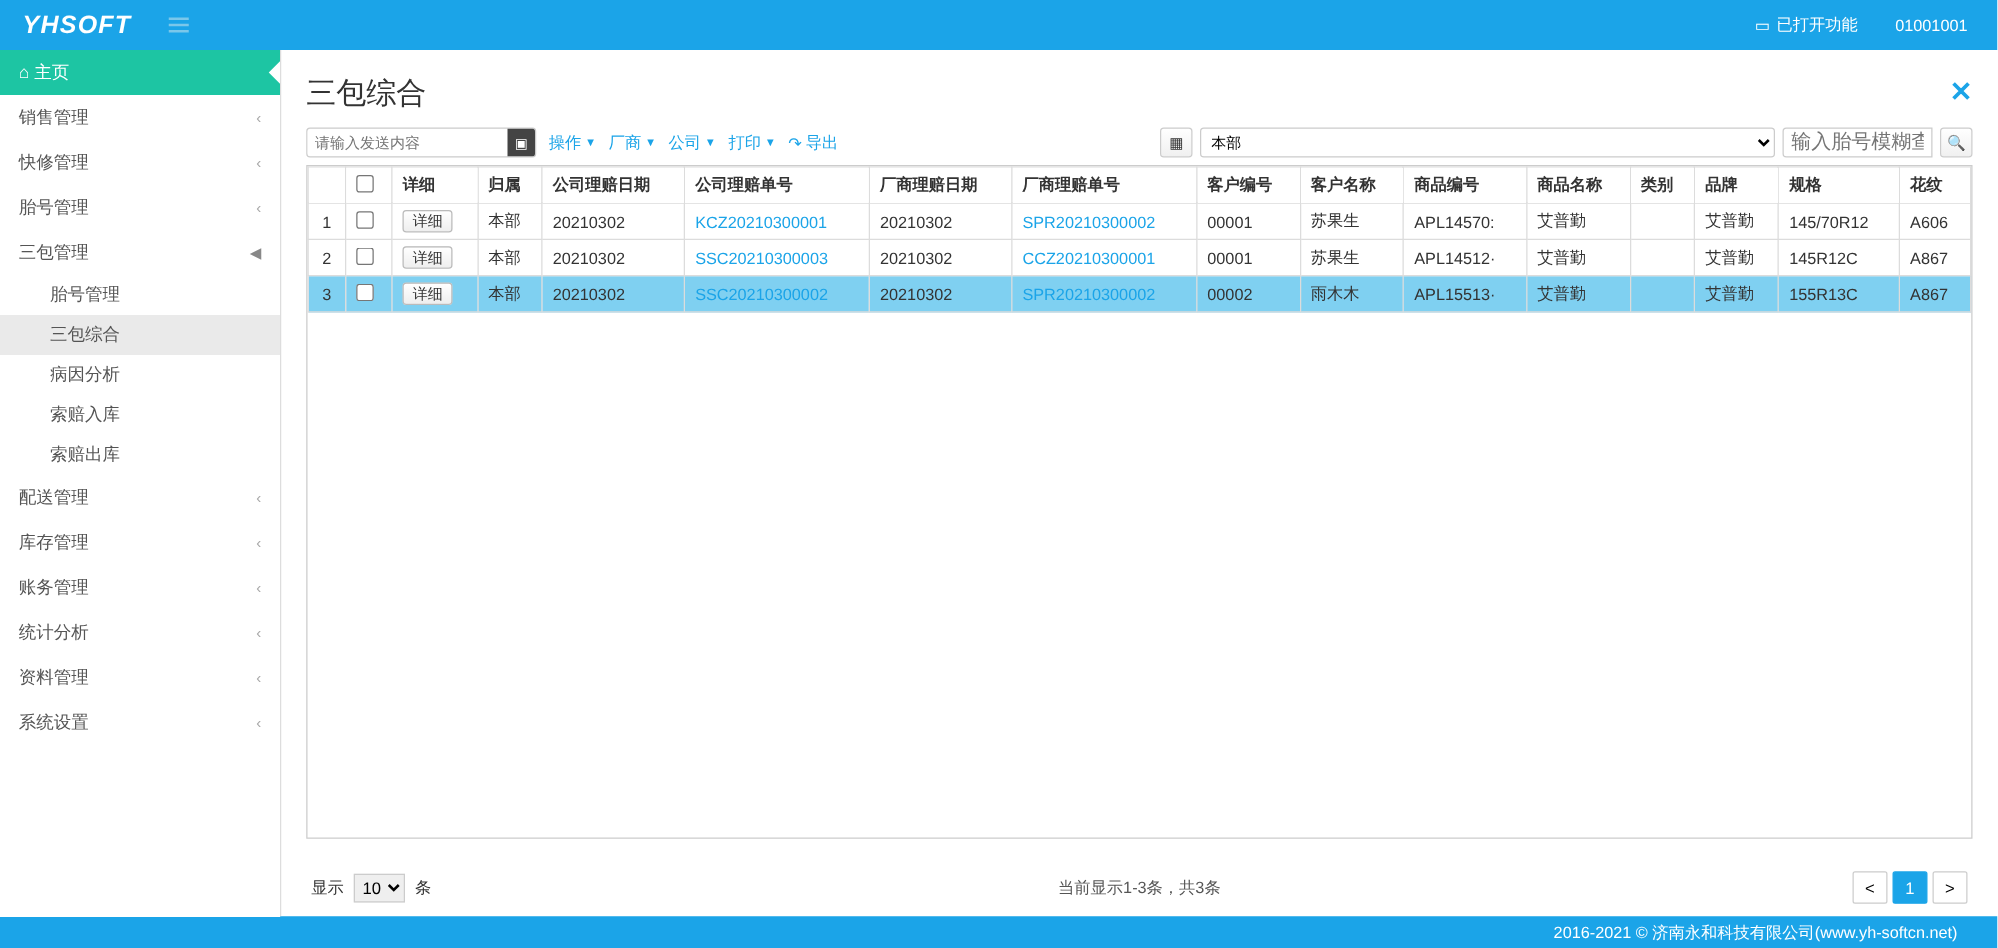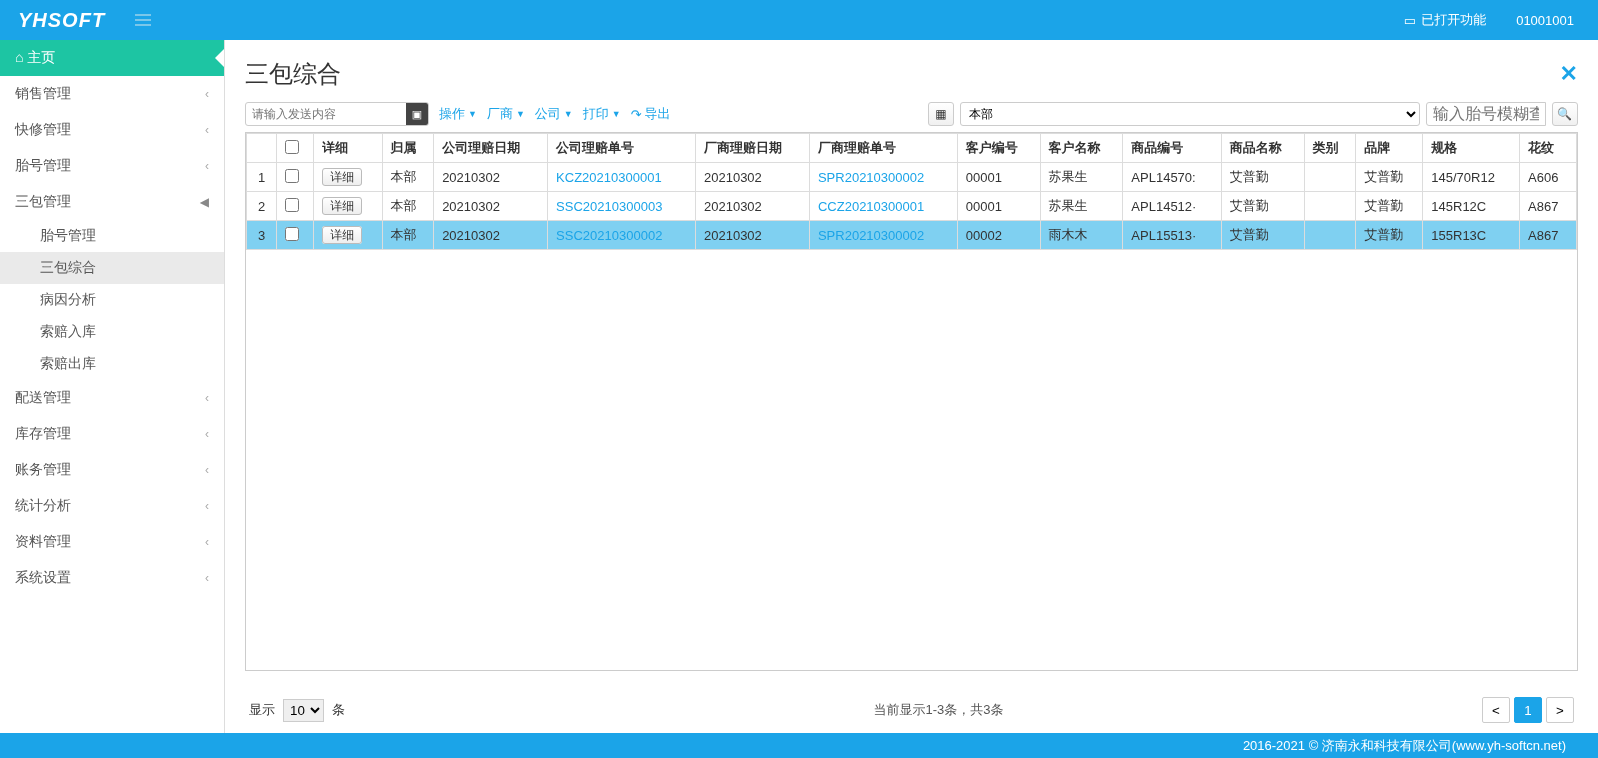--- a/index.html
+++ b/index.html
@@ -40,21 +40,21 @@
 th,td{ border:1px solid #dcdcdc; padding:5px 8px; text-align:left; white-space:nowrap;}
 thead th{ background:#fff; font-weight:bold; position:sticky; top:0;}
 .rownum{ text-align:center; background:#fff; width:30px;}
 tbody tr.selected td{ background:#7fd0f1;}
 .detail-btn{ border:1px solid #bbb; background:linear-gradient(#fff,#eee); padding:1px 7px; border-radius:3px; cursor:pointer; font-size:12px;}
 .linkcell{ color:#1ba4e8; cursor:pointer;}
 .hscroll{ height:16px; overflow-x:scroll;}
 .hscroll-inner{ height:1px;}
 .table-footer{ display:flex; align-items:center; padding:10px 4px; gap:8px; position:relative;}
 .table-footer select{ border:1px solid #ccc; padding:2px;}
-.table-footer .center-info{ position:absolute; left:50%; transform:translateX(-50%); color:#555; font-size:13px;margin-left:27px;}
+.table-footer .center-info{ position:absolute; left:50%; transform:translateX(-50%); color:#555; font-size:13px;}
 .pager{ margin-left:auto; display:flex; gap:4px;}
 .pager button{ border:1px solid #ccc; background:#fff; width:28px; height:26px; cursor:pointer; border-radius:2px;}
 .pager button.current{ background:#1ba4e8; color:#fff; border-color:#1ba4e8;}
 .footer-bar{ background:#1ba4e8; color:#fff; padding:4px 32px; font-size:13px;text-align:right;}
 input[type=checkbox]{ width:14px; height:14px; cursor:pointer;}
 </style>
 </head>
 <body>
 
 <div class="topbar">

